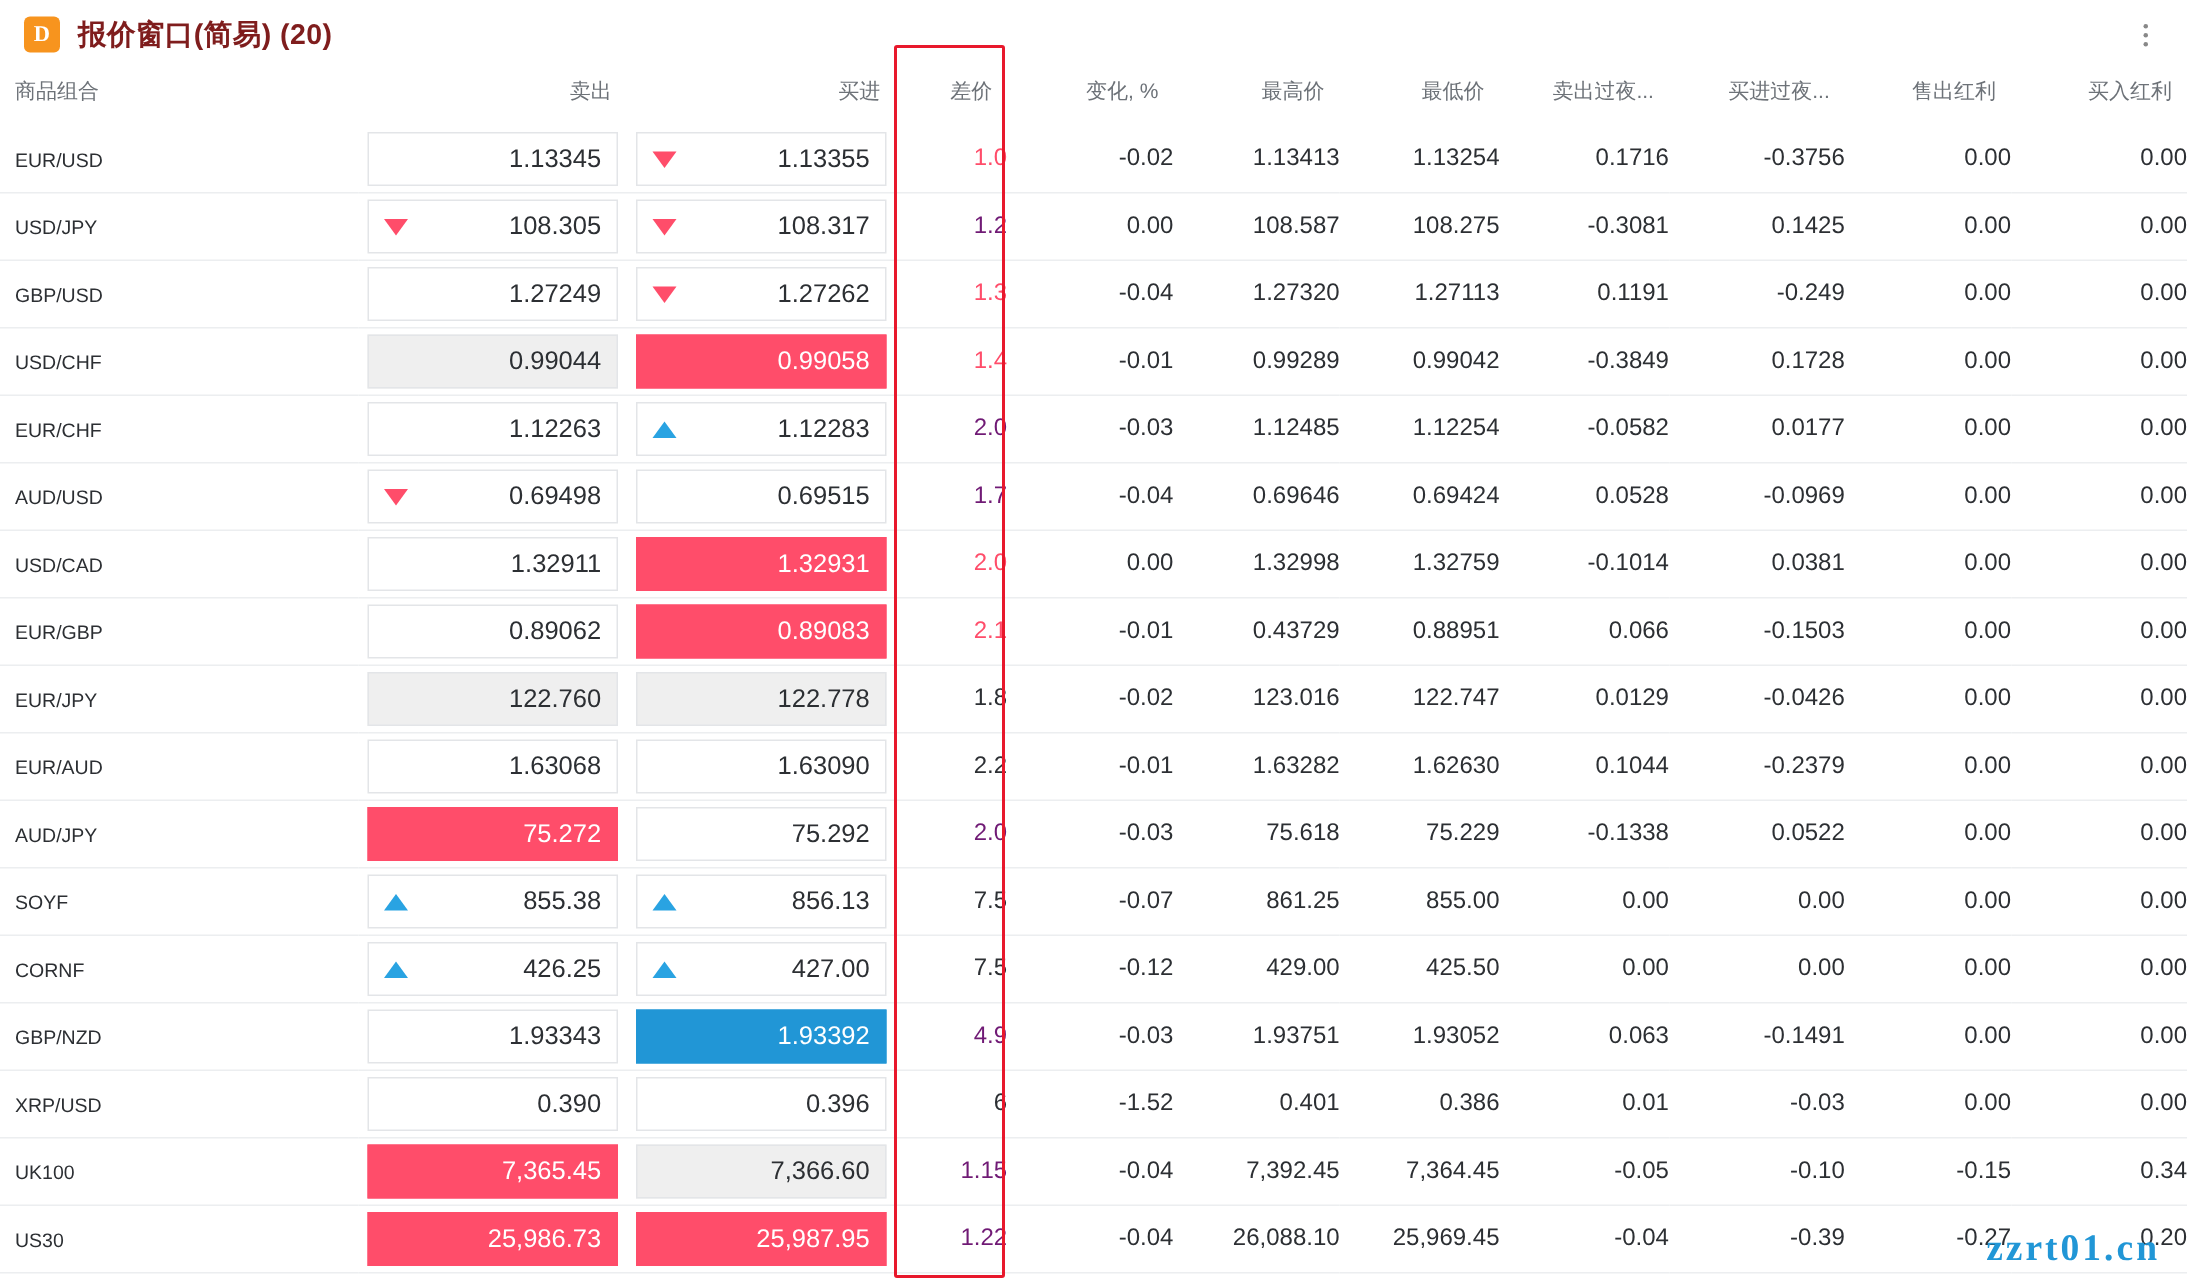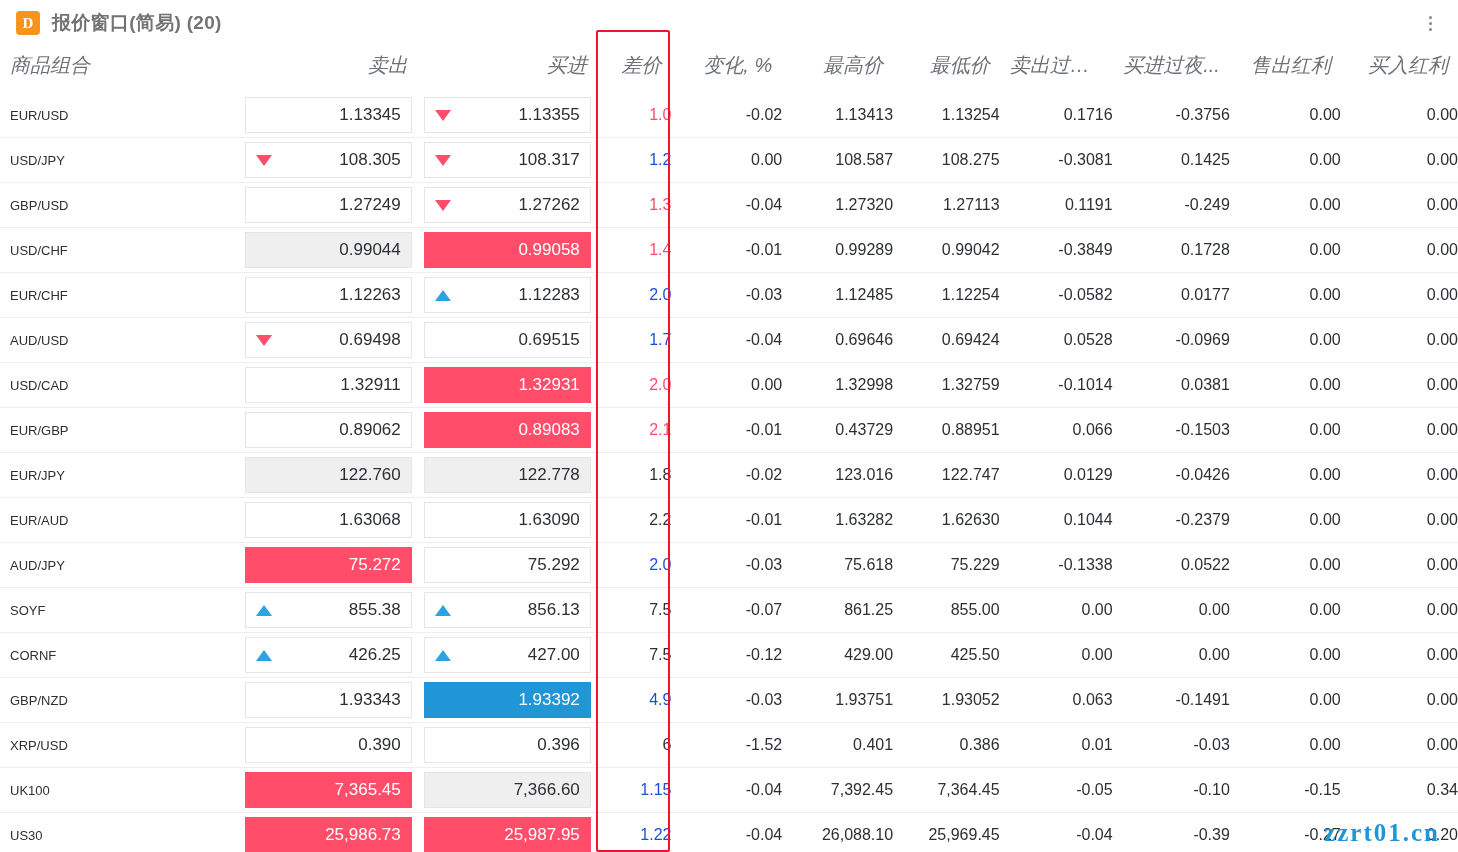--- a/index.html
+++ b/index.html
@@ -33,21 +33,21 @@
     font-size: 15px;
     font-weight: bold;
     display: flex;
     align-items: center;
     justify-content: center;
     margin-right: 12px;
     font-family: "Liberation Serif", serif;
   }
   .win-title {
     font-size: 19px;
-    color: #737373;
+    color: #7f1d1d;
     font-weight: 600;
     letter-spacing: .3px;
   }
   .kebab {
     position: absolute;
     right: 18px;
     top: 10px;
     width: 20px;
     height: 26px;
     display: flex;
@@ -67,27 +67,26 @@
   
   table.quotes {
     border-collapse: collapse;
     width: 1458px;
     table-layout: fixed;
     font-size: 16px;
   }
   table.quotes th {
     font-weight: normal;
     color: #6d7278;
-    font-size: 20px;
+    font-size: 14px;
     padding: 6px 10px 14px 10px;
     text-align: right;
     white-space: nowrap;
     overflow: hidden;
     text-overflow: ellipsis;
-    font-style: italic;
   }
   table.quotes th.sym-h { text-align: left; padding-left: 10px; }
   table.quotes th.c-ask, table.quotes th.c-bid { text-align: right; }
   table.quotes td {
     padding: 0;
     border-bottom: 1px solid #eceef0;
     height: 44px;
     color: #2c2f33;
     text-align: right;
     white-space: nowrap;
@@ -122,21 +121,21 @@
     left: 10px;
     width: 0; height: 0;
     border-left: 8px solid transparent;
     border-right: 8px solid transparent;
   }
   .arrow.down { border-top: 11px solid #ff4d6a; }
   .arrow.up   { border-bottom: 11px solid #29a3e2; }
 
   td.spread   { text-align: center; font-size: 16px; padding-right: 0; }
   td.spread.pink { color: #ff4d6a; }
-  td.spread.blue { color: #1d4ed8; }
+  td.spread.blue { color: #701a75; }
   td.spread.dark { color: #2c2f33; }
   td.change   { color: #ff4d6a; padding-right: 14px; font-size: 16px; }
   td.num      { padding-right: 14px; font-size: 16px; color: #2c2f33; }
 
   
   .hilite {
     position: absolute;
     border: 2px solid #e8182c;
     border-radius: 2px;
     pointer-events: none;

